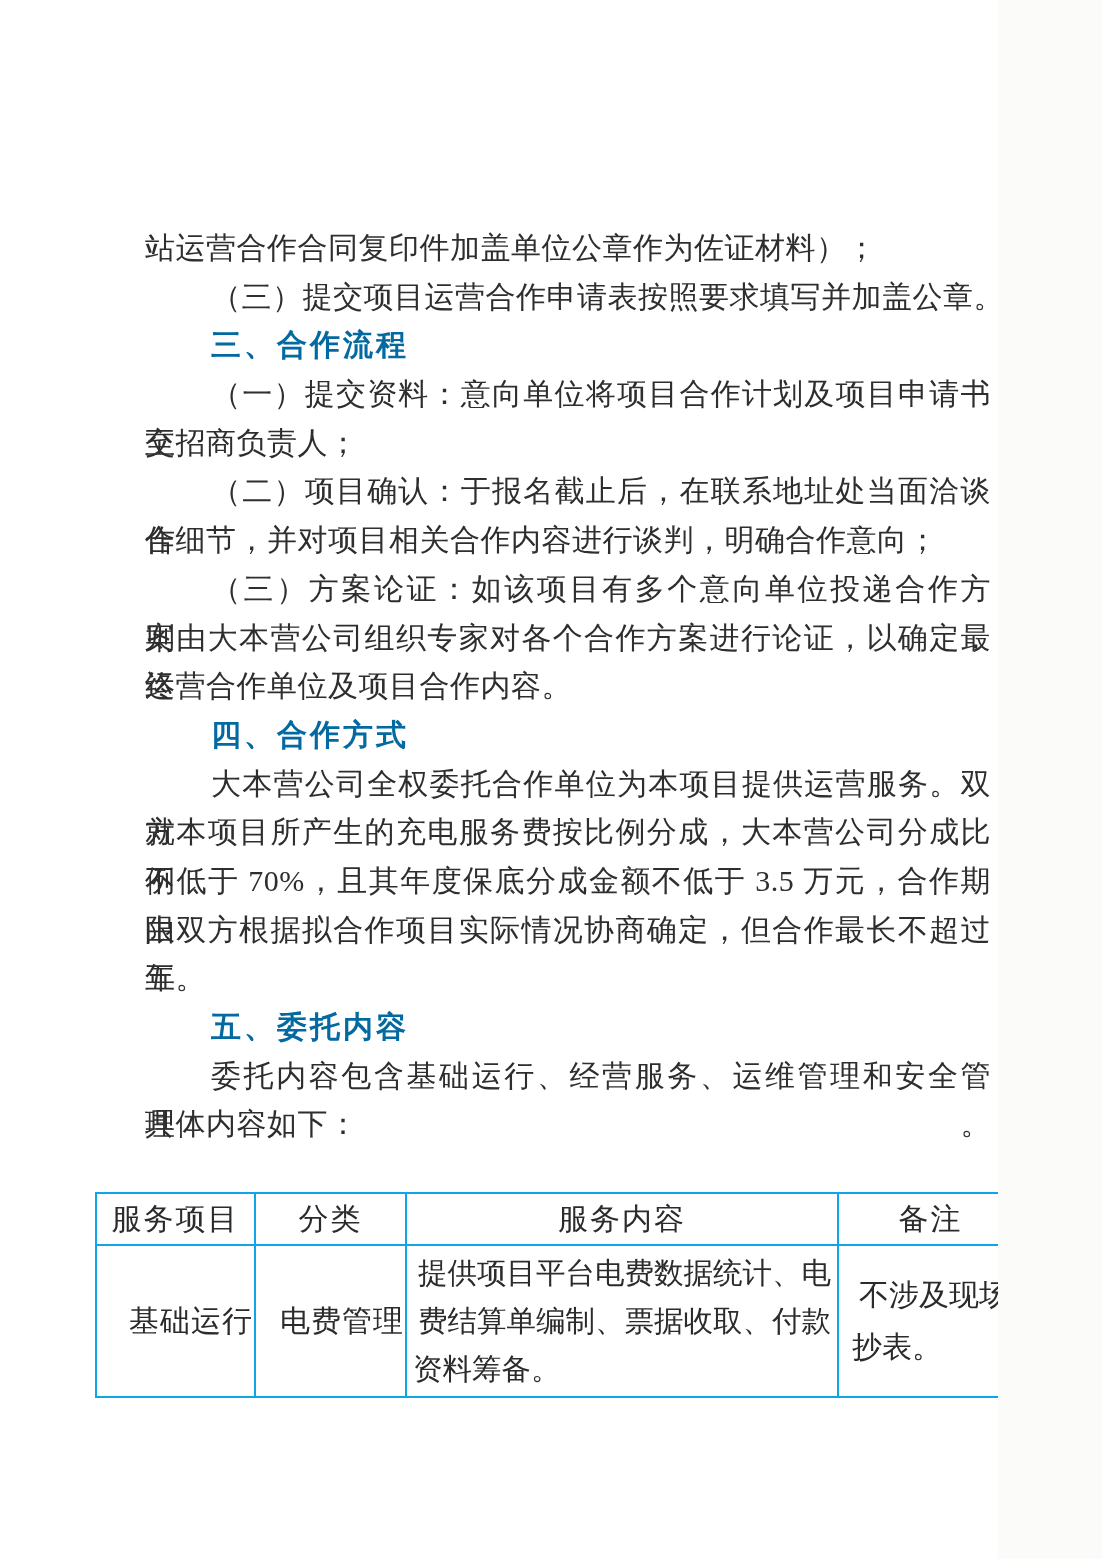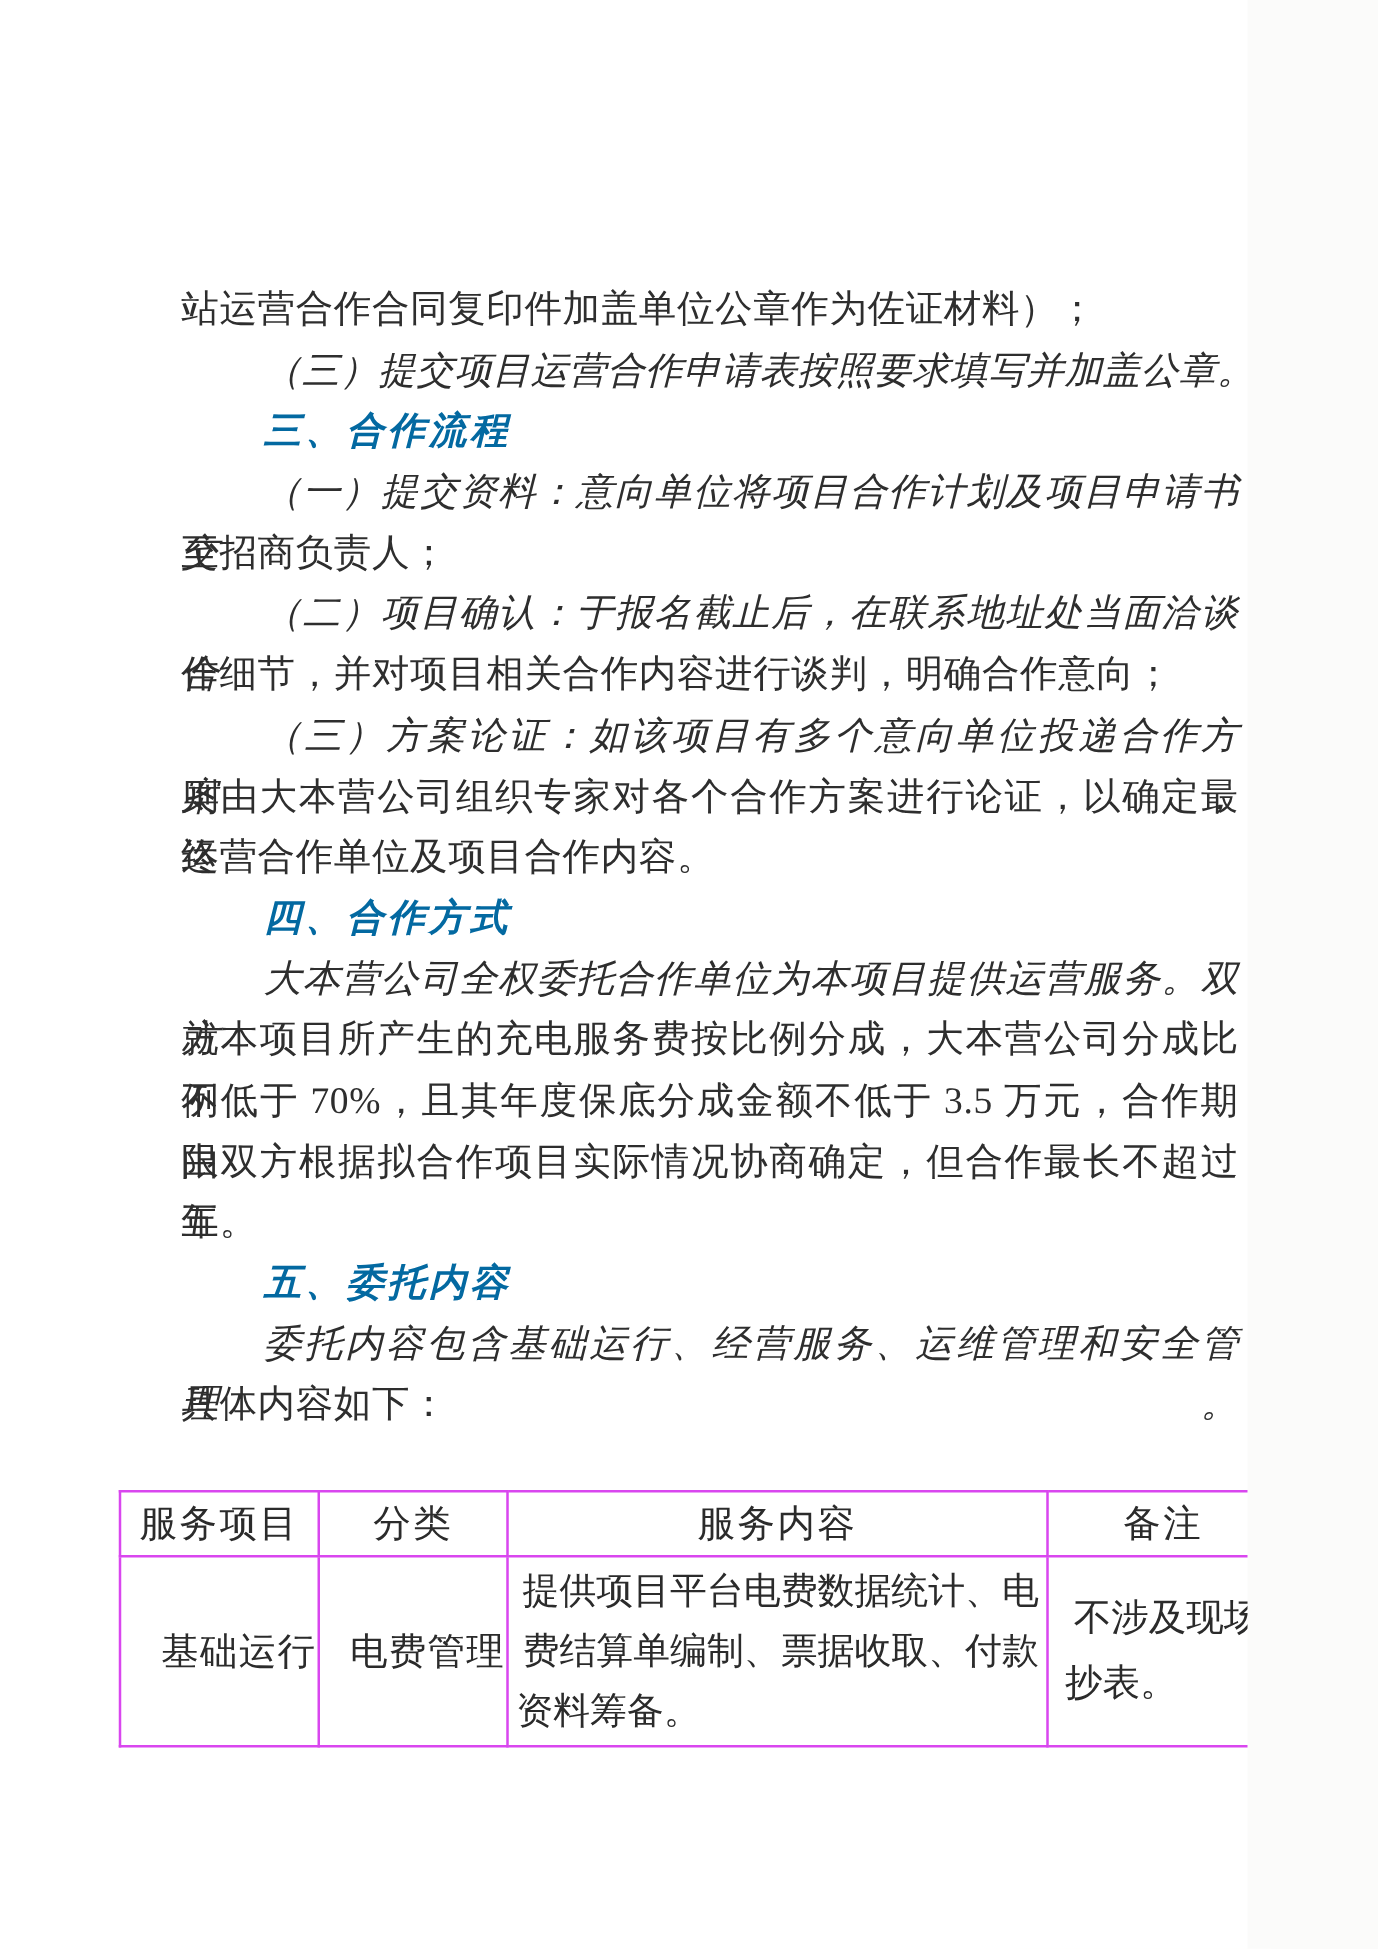--- a/index.html
+++ b/index.html
@@ -20,21 +20,21 @@
     left: 145px; top: 224px;
     width: 846px;
   }
   .line {
     height: 48.7px;
     line-height: 48.7px;
     font-size: 30px;
     letter-spacing: 0.5px;
     white-space: nowrap;
   }
-  .indent { text-indent: 66px; font-style: italic; }
+  .indent { text-indent: 66px; }
   .fill {
     white-space: normal;
     text-align: justify;
     text-align-last: justify;
   }
   .h {
     font-family: "Liberation Sans", "DejaVu Sans", sans-serif;
     font-weight: 700;
     letter-spacing: 3px;
     color: #0369a1;
@@ -42,21 +42,21 @@
   table.svc {
     position: absolute;
     left: 95px; top: 1192px;
     width: 927px;
     border-collapse: collapse;
     table-layout: fixed;
     font-size: 30px;
     color: #2b2b2b;
   }
   table.svc th, table.svc td {
-    border: 2px solid #d946ef;
+    border: 2px solid #0ea5e9;
     font-weight: normal;
     overflow: hidden;
   }
   table.svc th {
     height: 48px;
     text-align: center;
     letter-spacing: 2px;
   }
   table.svc td { height: 146px; vertical-align: middle; text-align: right; }
   td.c-center { text-align: center; letter-spacing: 1px; }

